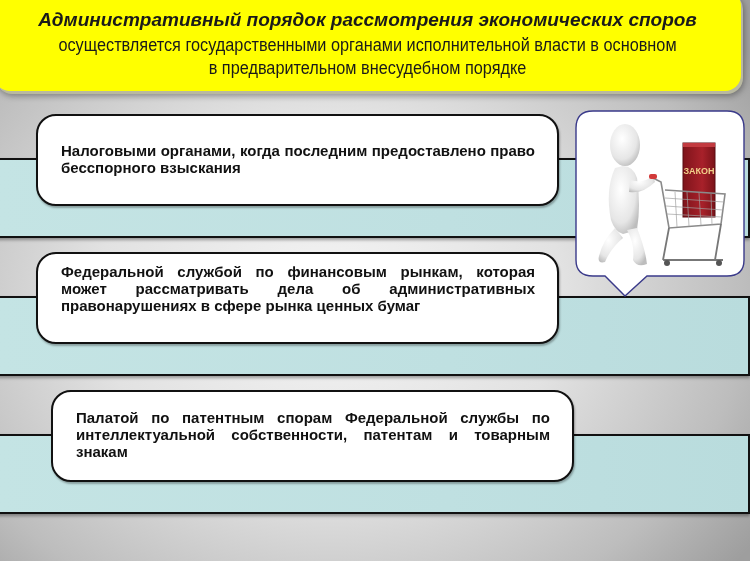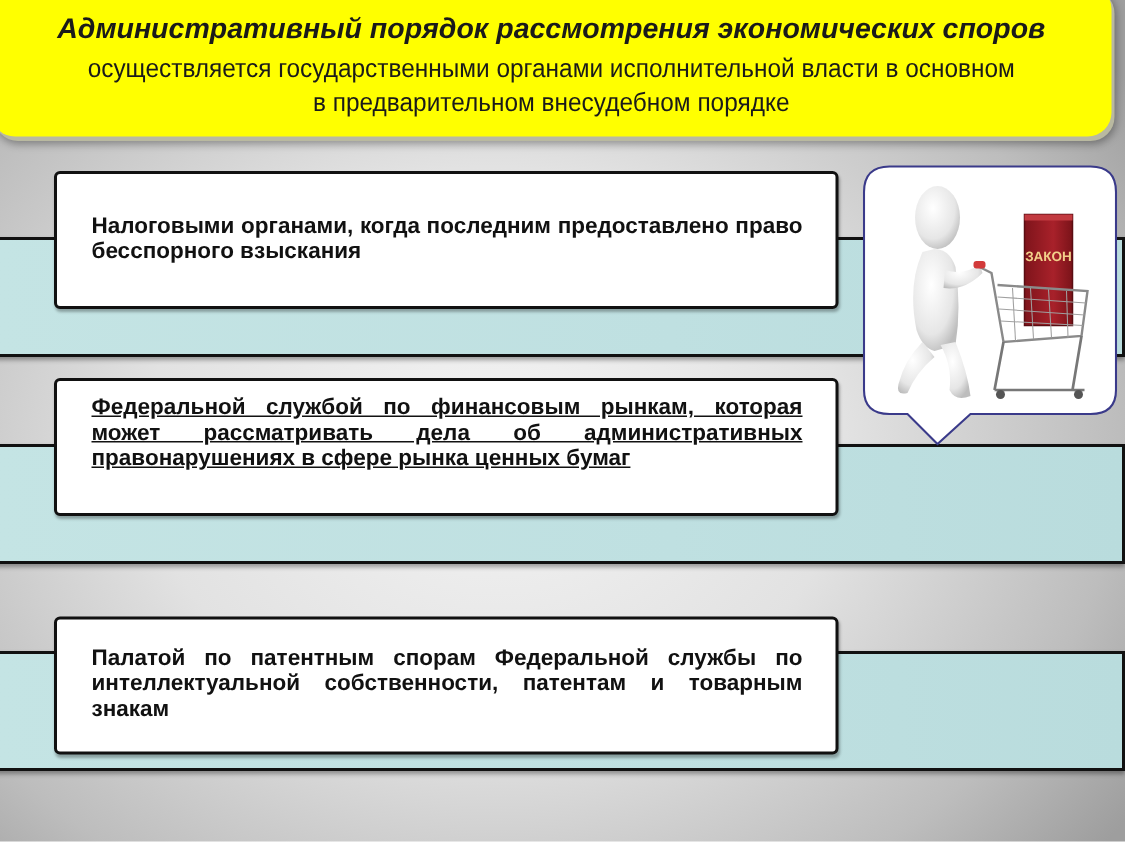--- a/index.html
+++ b/index.html
@@ -32,33 +32,33 @@
     border: 2px solid #111;
     box-shadow: 0 2px 3px rgba(0,0,0,0.35);
   }
   .band1 { top: 158px; height: 76px; }
   .band2 { top: 296px; height: 76px; }
   .band3 { top: 434px; height: 76px; }
   .box {
     position: absolute; left: 36px; width: 519px;
     background: #fff;
     border: 2px solid #111;
-    border-radius: 4px;
+    border-radius: 20px;
     box-shadow: 1px 2px 2px rgba(0,0,0,0.3);
   }
   .box .txt {
     position: absolute; left: 23px; right: 22px;
     font-weight: bold; font-size: 15px; line-height: 17px; color: #111;
     text-align: justify; text-align-last: left;
   }
   .box1 { top: 114px; height: 88px; }
   .box1 .txt { top: 26px; }
   .box2 { top: 252px; height: 88px; }
-  .box2 .txt { top: 9px; text-decoration: underline; }
-  .box3 { top: 411px; height: 88px; }
+  .box2 .txt { top: 9px; }
+  .box3 { top: 390px; height: 88px; margin-left: 15px; }
   .box3 .txt { top: 17px; transform-origin: left top; }
   .callout {
     position: absolute; left: 575px; top: 110px; width: 166px; height: 190px;
   }
 </style>
 </head>
 <body>
 
 <div class="header">
   <div class="title">Административный  порядок рассмотрения экономических споров</div>

